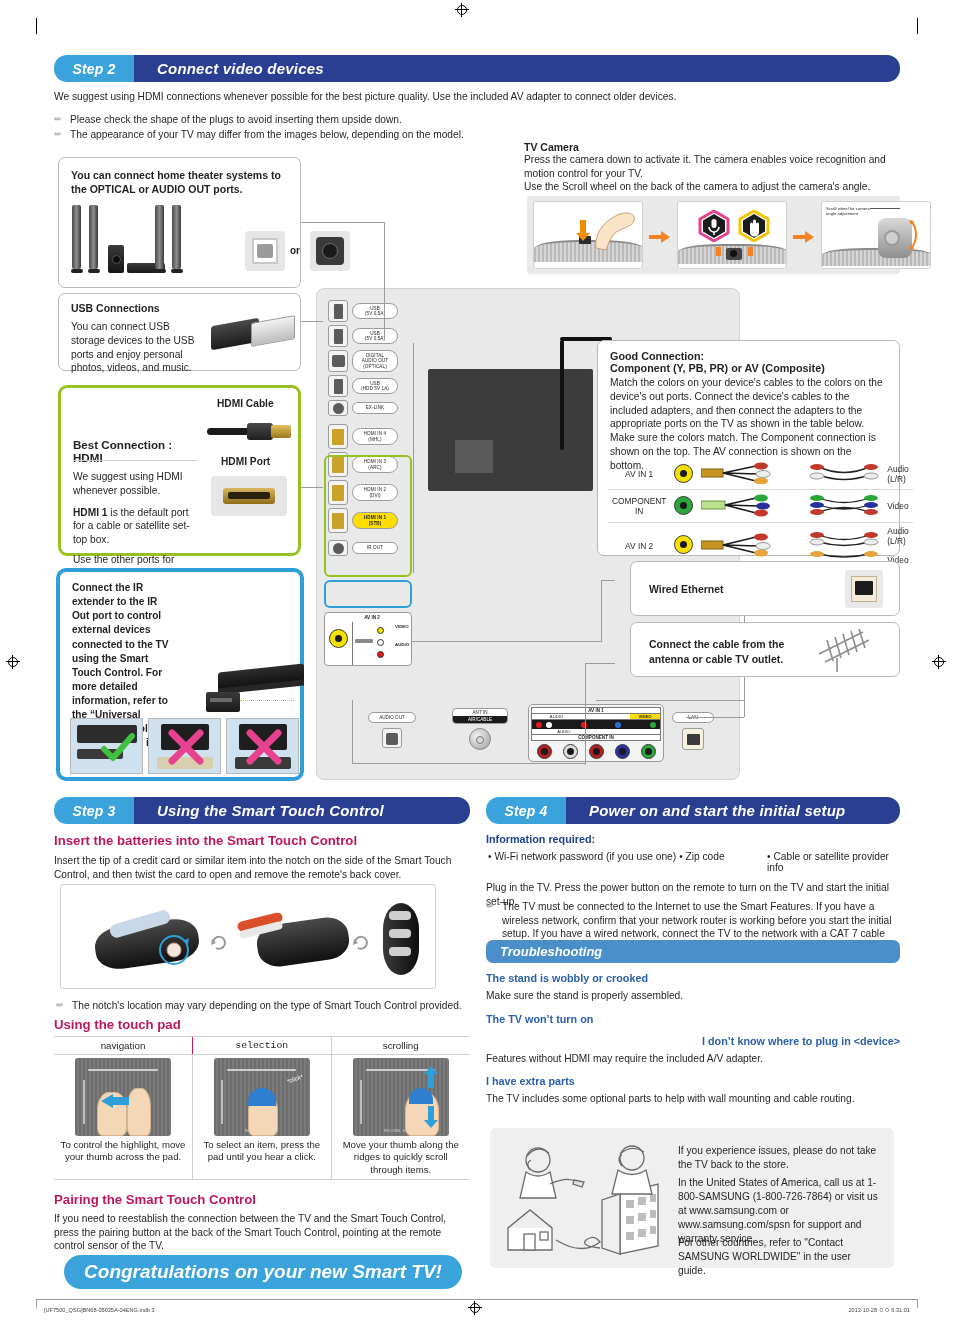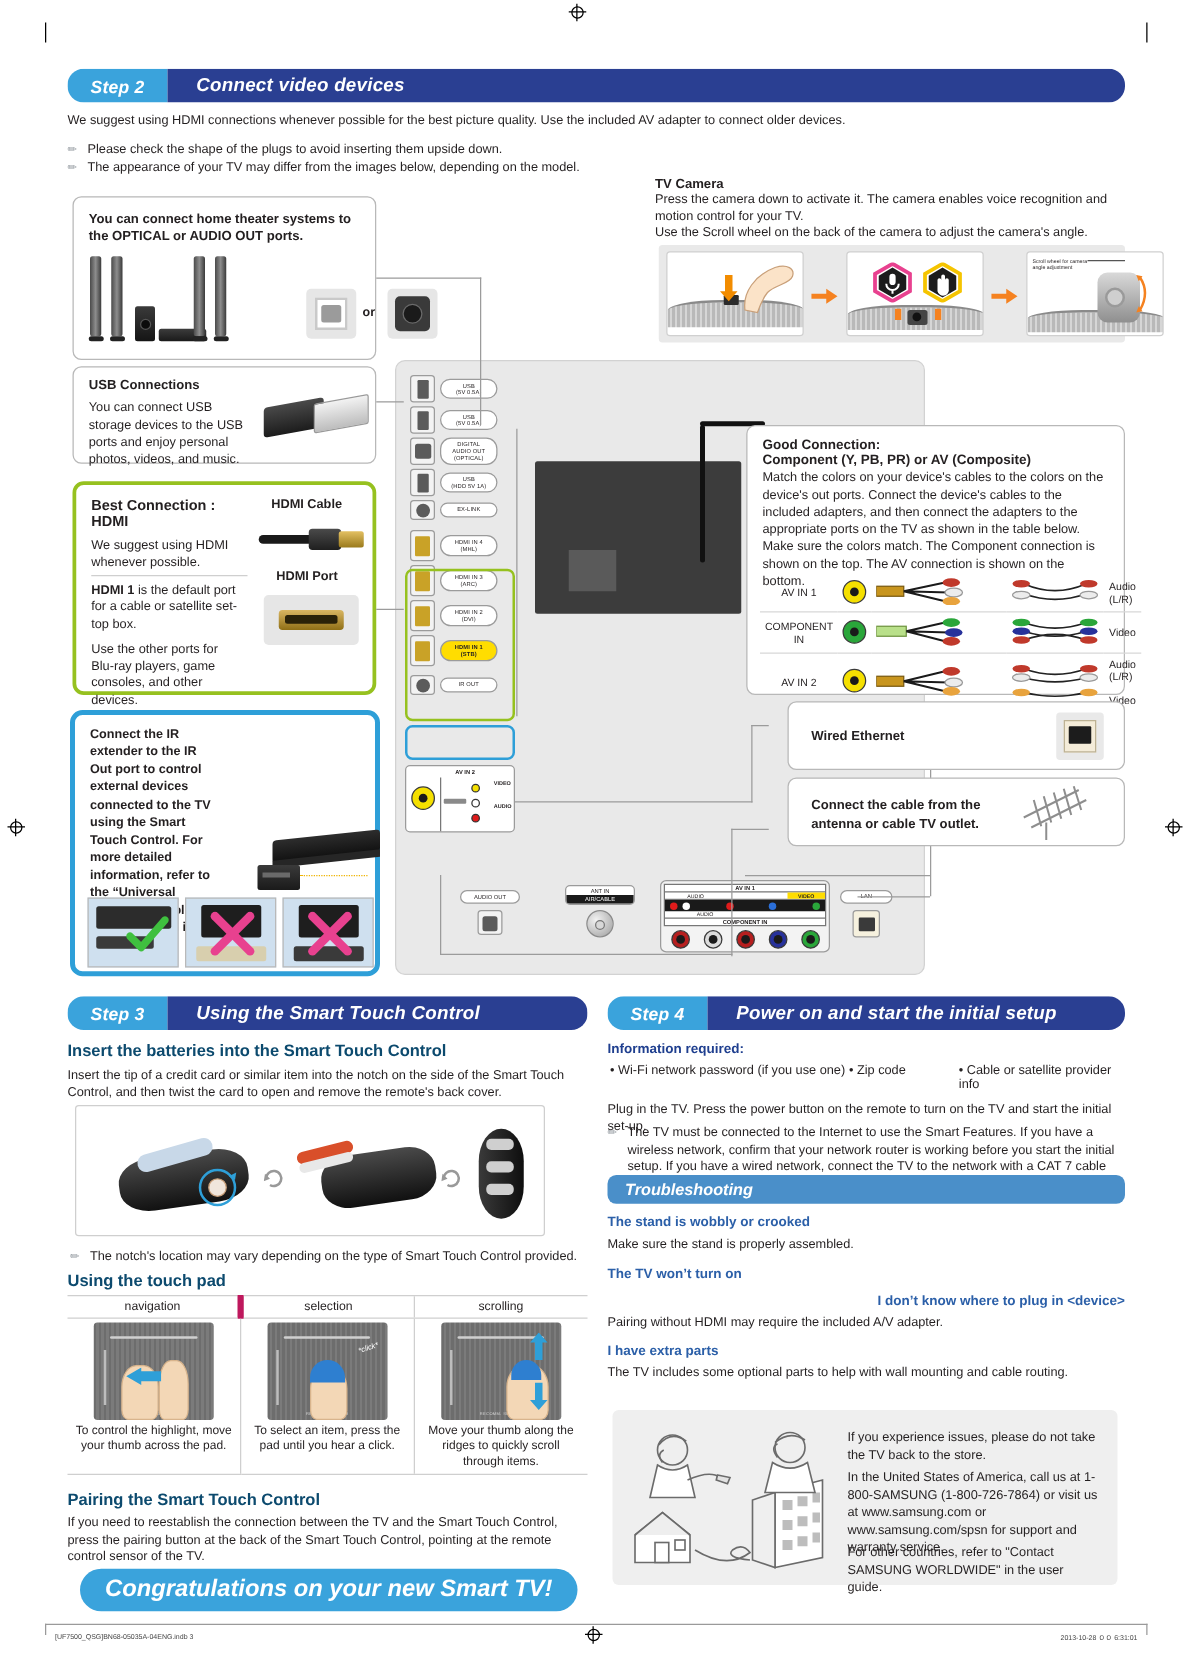--- a/index.html
+++ b/index.html
@@ -79,21 +79,21 @@
   table.tp td.img { border-bottom:none; padding-bottom:0;}
   .pad { width:96px; height:78px; margin:0 auto; border-radius:3px;
          background: repeating-linear-gradient(90deg,#6d6d6d 0 2px,#7b7b7b 2px 4px);
          position:relative; }
   .pad .bar { position:absolute; left:14%; right:14%; top:14%; height:2px; background:#cfcfcf; border-radius:2px;}
   .pad .vbar{ position:absolute; left:8%; top:28%; bottom:16%; width:2px; background:#bdbdbd;}
   .pad .foot{ position:absolute; left:10%; right:10%; bottom:3px; height:4px;
               font-size:3.2px; color:#d8d8d8; text-align:center; letter-spacing:.3px;}
   .thumb { position:absolute; background:#f3d7b6; border:1px solid #d8b48c; border-radius:40% 40% 18% 18%; }
 
-  h3.sub { color:#0c4a6e; font-size:13.2px; margin:0; font-weight:bold; }
+  h3.sub { color:#be185d; font-size:13.2px; margin:0; font-weight:bold; }
   h4.ts  { color:#2b5fa8; font-size:10.8px; margin:0; font-weight:bold; }
 
   .tsbar { background:#4a8fc9; color:#fff; font-style:italic; font-weight:bold;
            font-size:13px; border-radius:7px; padding:4px 14px; }
 
   .congrats { background:#3aa3dc; color:#fff; border-radius:18px; text-align:center;
               font-style:italic; font-weight:bold; font-size:19px; padding:6px 0; }
 
   .greybox { background:#efefef; border-radius:5px; }
 
@@ -172,21 +172,21 @@
   <div class="callout" style="left:58px;top:293px;width:243px;height:78px;">
     <div class="hd" style="padding:8px 0 0 12px;">USB Connections</div>
     <p style="padding:6px 0 0 12px;width:140px;">You can connect USB storage devices to the USB ports and enjoy personal photos, videos, and music.</p>
     <div style="position:absolute;left:152px;top:22px;width:86px;height:38px;">
       <div style="position:absolute;left:0;top:6px;width:48px;height:24px;background:linear-gradient(180deg,#4a4a4a,#1c1c1c);border-radius:3px;transform:skewY(-10deg);"></div>
       <div style="position:absolute;left:40px;top:3px;width:44px;height:24px;background:linear-gradient(180deg,#f2f2f2,#bdbdbd);border:1px solid #999;border-radius:2px;transform:skewY(-10deg);"></div>
     </div>
   </div>
 
   <div class="callout green" style="left:58px;top:385px;width:243px;height:171px;">
-    <div class="hd" style="padding:10px 0 0 12px;font-size:11.6px;">Best Connection :</div>
+    <div class="hd" style="padding:10px 0 0 12px;font-size:11.6px;margin-top:40px;">Best Connection :</div>
     <div class="hd" style="padding:0 0 0 12px;font-size:11.6px;">HDMI</div>
     <p style="padding:6px 0 0 12px;width:128px;">We suggest using HDMI whenever possible.</p>
     <div style="position:absolute;left:12px;top:72px;width:125px;height:1px;background:#cfcfcf;"></div>
     <p style="padding:8px 0 0 12px;width:130px;">
       <b>HDMI 1</b><span> is the default port for a cable or satellite set-top box.</span>
     </p>
     <p style="padding:6px 0 0 12px;width:130px;">Use the other ports for Blu-ray players, game consoles, and other devices.</p>
 
     <div class="hd" style="position:absolute;left:156px;top:10px;font-size:10.2px;">HDMI Cable</div>
     <div style="position:absolute;left:146px;top:32px;width:88px;height:22px;">
@@ -632,21 +632,21 @@
     <span>The notch's location may vary depending on the type of Smart Touch Control provided.</span>
   </div>
 
   <h3 class="sub" style="position:absolute;left:54px;top:1017px;">Using the touch pad</h3>
 
   <div style="position:absolute;left:54px;top:1036px;width:416px;">
     <table class="tp">
       <tbody>
           <tr>
         <th style="width:33.3%">navigation</th>
-        <th style="width:33.3%;border-left:5px solid #be185d;">selection</th>
+        <th style="width:33.3%;border-left:1px solid #be185d;font-family:Liberation Mono, monospace;">selection</th>
         <th style="width:33.4%;border-left:1px solid #cfcfcf;">scrolling</th>
       </tr>
       <tr>
         <td class="img">
           <div class="pad">
             <div class="bar"></div>
                 <div class="vbar"></div>
             <div class="foot">RECOMM.   SEARCH</div>
             <div class="thumb" style="left:22px;top:34px;width:30px;height:44px;"></div>
             <div class="thumb" style="left:52px;top:30px;width:24px;height:48px;"></div>
@@ -715,21 +715,21 @@
     <span>The TV must be connected to the Internet to use the Smart Features. If you have a wireless network, confirm that your network router is working before you start the initial setup. If you have a wired network, connect the TV to the network with a CAT 7 cable before you begin.</span>
   </div>
 
   <div class="tsbar" style="position:absolute;left:486px;top:940px;width:414px;">Troubleshooting</div>
 
   <div style="position:absolute;left:486px;top:970px;width:414px;">
     <h4 class="ts" style="margin-top:2px;">The stand is wobbly or crooked</h4>
     <div class="body-text" style="margin-top:5px;">Make sure the stand is properly assembled.</div>
     <h4 class="ts" style="margin-top:10px;">The TV won’t turn on</h4>
     <h4 class="ts" style="margin-top:10px;text-align:right;">I don’t know where to plug in &lt;device&gt;</h4>
-    <div class="body-text" style="margin-top:5px;">Pairing without HDMI may require the included A/V adapter.</div>
+    <div class="body-text" style="margin-top:5px;">Features without HDMI may require the included A/V adapter.</div>
     <h4 class="ts" style="margin-top:10px;">I have extra parts</h4>
     <div class="body-text" style="margin-top:5px;">The TV includes some optional parts to help with wall mounting and cable routing.</div>
   </div>
 
   <div class="greybox" style="position:absolute;left:490px;top:1128px;width:404px;height:140px;">
     <svg width="180" height="120" viewBox="0 0 180 120" style="position:absolute;left:10px;top:8px;">
       <g stroke="#6b6b6b" stroke-width="1.3" fill="none">
 
         <circle cx="38" cy="24" r="12"></circle>
         <path d="M27 20 q10 -12 22 -3"></path>

